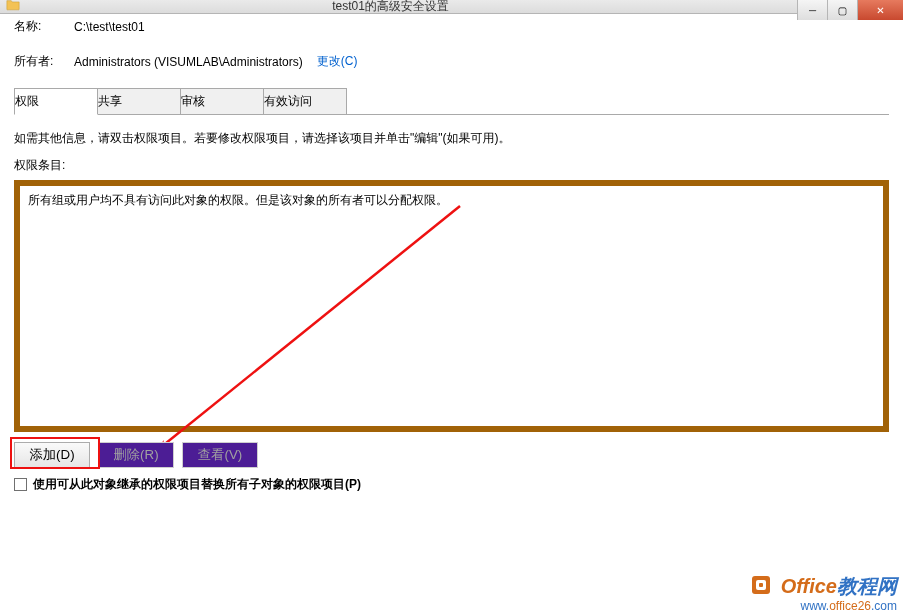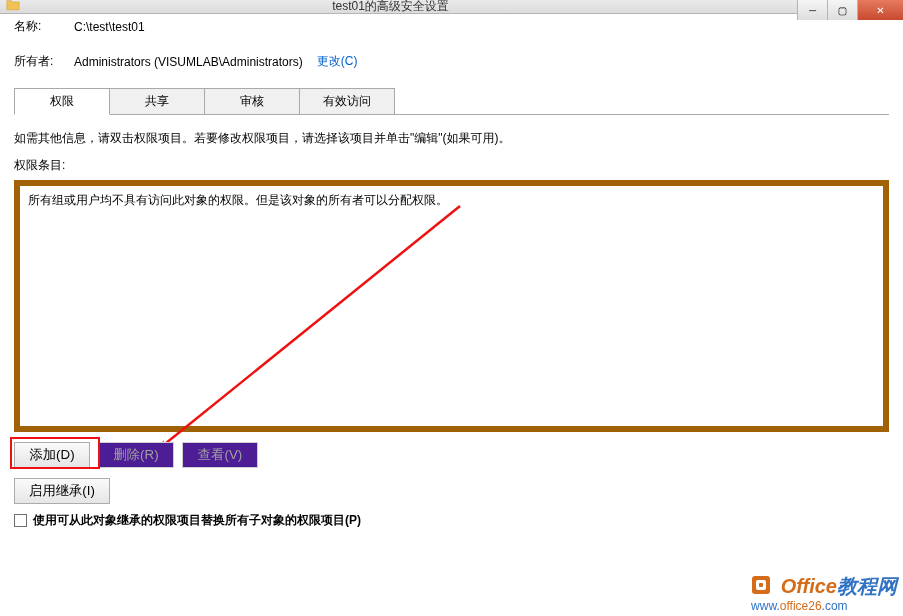--- a/index.html
+++ b/index.html
@@ -40,22 +40,22 @@
     .row .label { width:60px; color:#000; }
     .row .value { color:#000; }
     .link { color:#0061cf; margin-left:14px; cursor:pointer; }
     .tabs {
       display:flex;
       border-bottom: none;
       margin-top: 4px;
     }
     .tab {
       padding: 4px 0;
-      width: 96px;
-      text-align:center;
+      width: 84px;
+      text-align:left;
       background:#f0f0f0;
       border:1px solid #a9a9a9;
       border-bottom:1px solid #a9a9a9;
       margin-right:-1px;
       position:relative;
     }
     .tab.active {
       background:#fff;
       border-bottom:1px solid #fff;
       z-index:2;
@@ -101,21 +101,21 @@
     }
     .checkbox {
       width:13px; height:13px;
       border:1px solid #707070;
       background:#fff;
     }
     .watermark {
       position:absolute;
       right:6px;
       bottom:3px;
-      text-align:left;
+      text-align:right;
       line-height:1.1;
     }
     .wm-top { font-size:20px; font-weight:bold; color:#d46c1a; font-style:italic; }
     .wm-top .accent{ color:#3172c4;}
     .wm-bot { font-size:12px; color:#3172c4; }
     .wm-bot .accent { color:#d46c1a; }
     .wm-icon { display:inline-block; vertical-align:-3px; margin-right:2px;}
   </style>
 </head>
 <body>
@@ -174,23 +174,20 @@
     </svg>
   </div>
 
   <div class="btn-row" style="position:relative;">
     <button class="btn">添加(D)</button>
     <button class="btn disabled">删除(R)</button>
     <button class="btn disabled">查看(V)</button>
     <div class="highlight-box" style="left:-4px; top:-5px; width:90px; height:32px;"></div>
   </div>
 
-  <div class="btn-row">
-    <button class="btn" style="min-width:96px;">启用继承(I)</button>
-  </div>
 
   <div class="checkbox-row">
     <span class="checkbox"></span>
     <span>使用可从此对象继承的权限项目替换所有子对象的权限项目(P)</span>
   </div>
 
 </div>
 
 <div class="watermark">
   <div class="wm-top">

